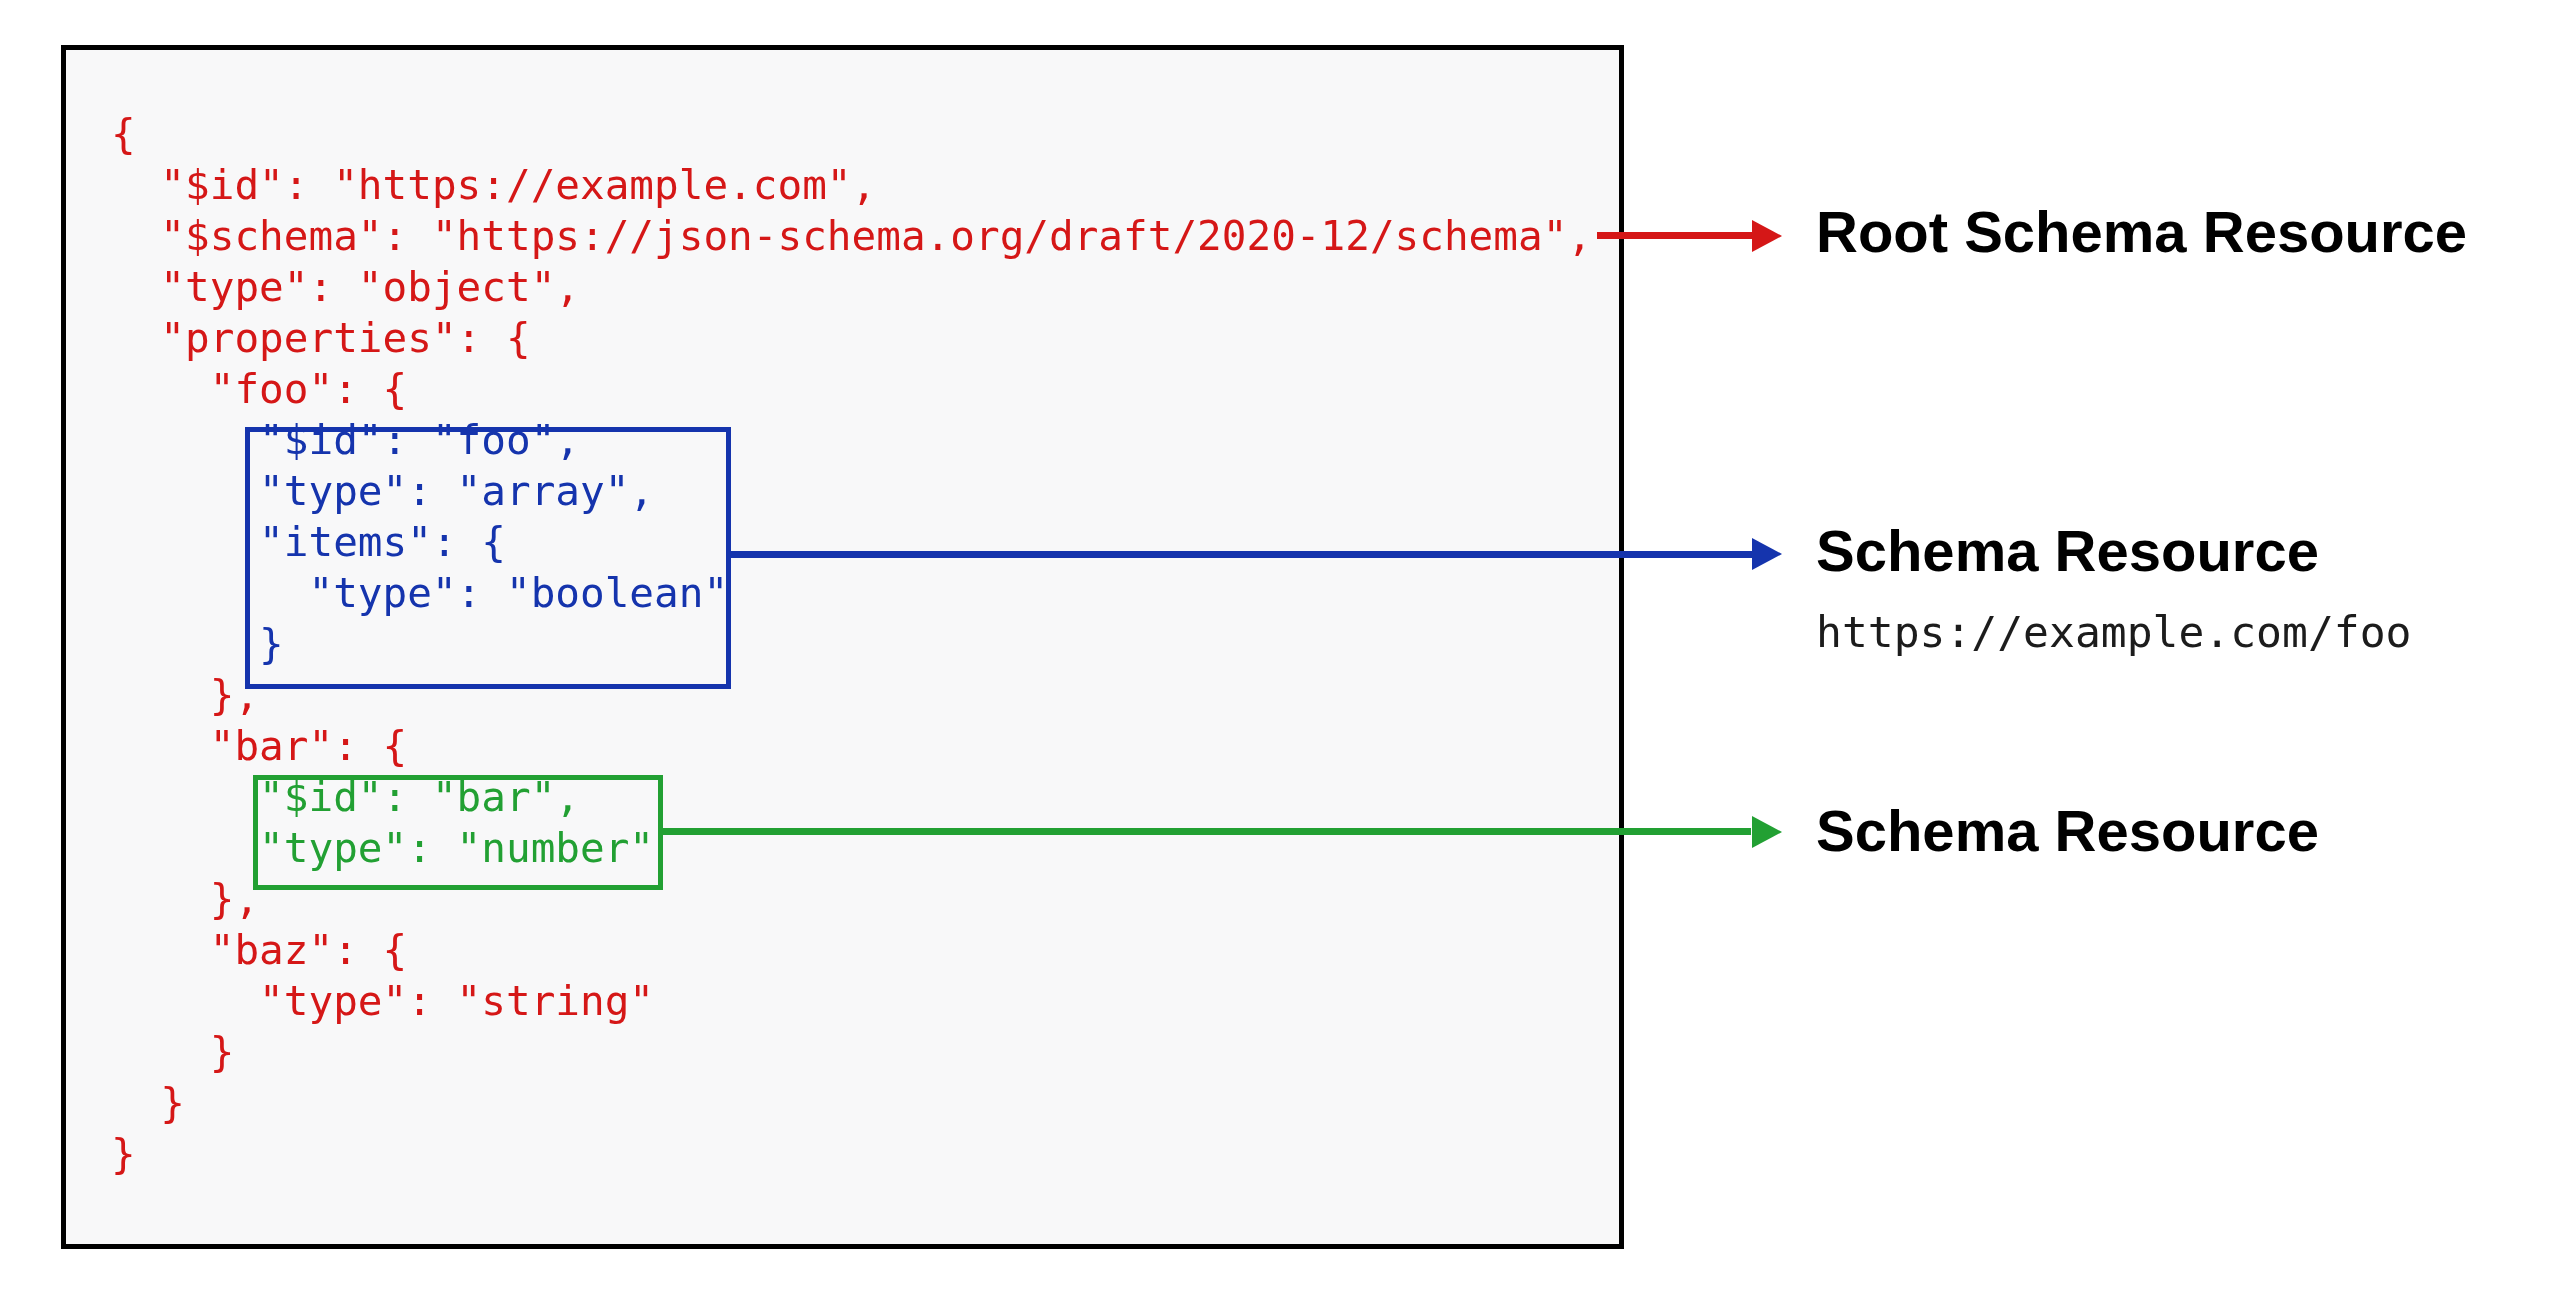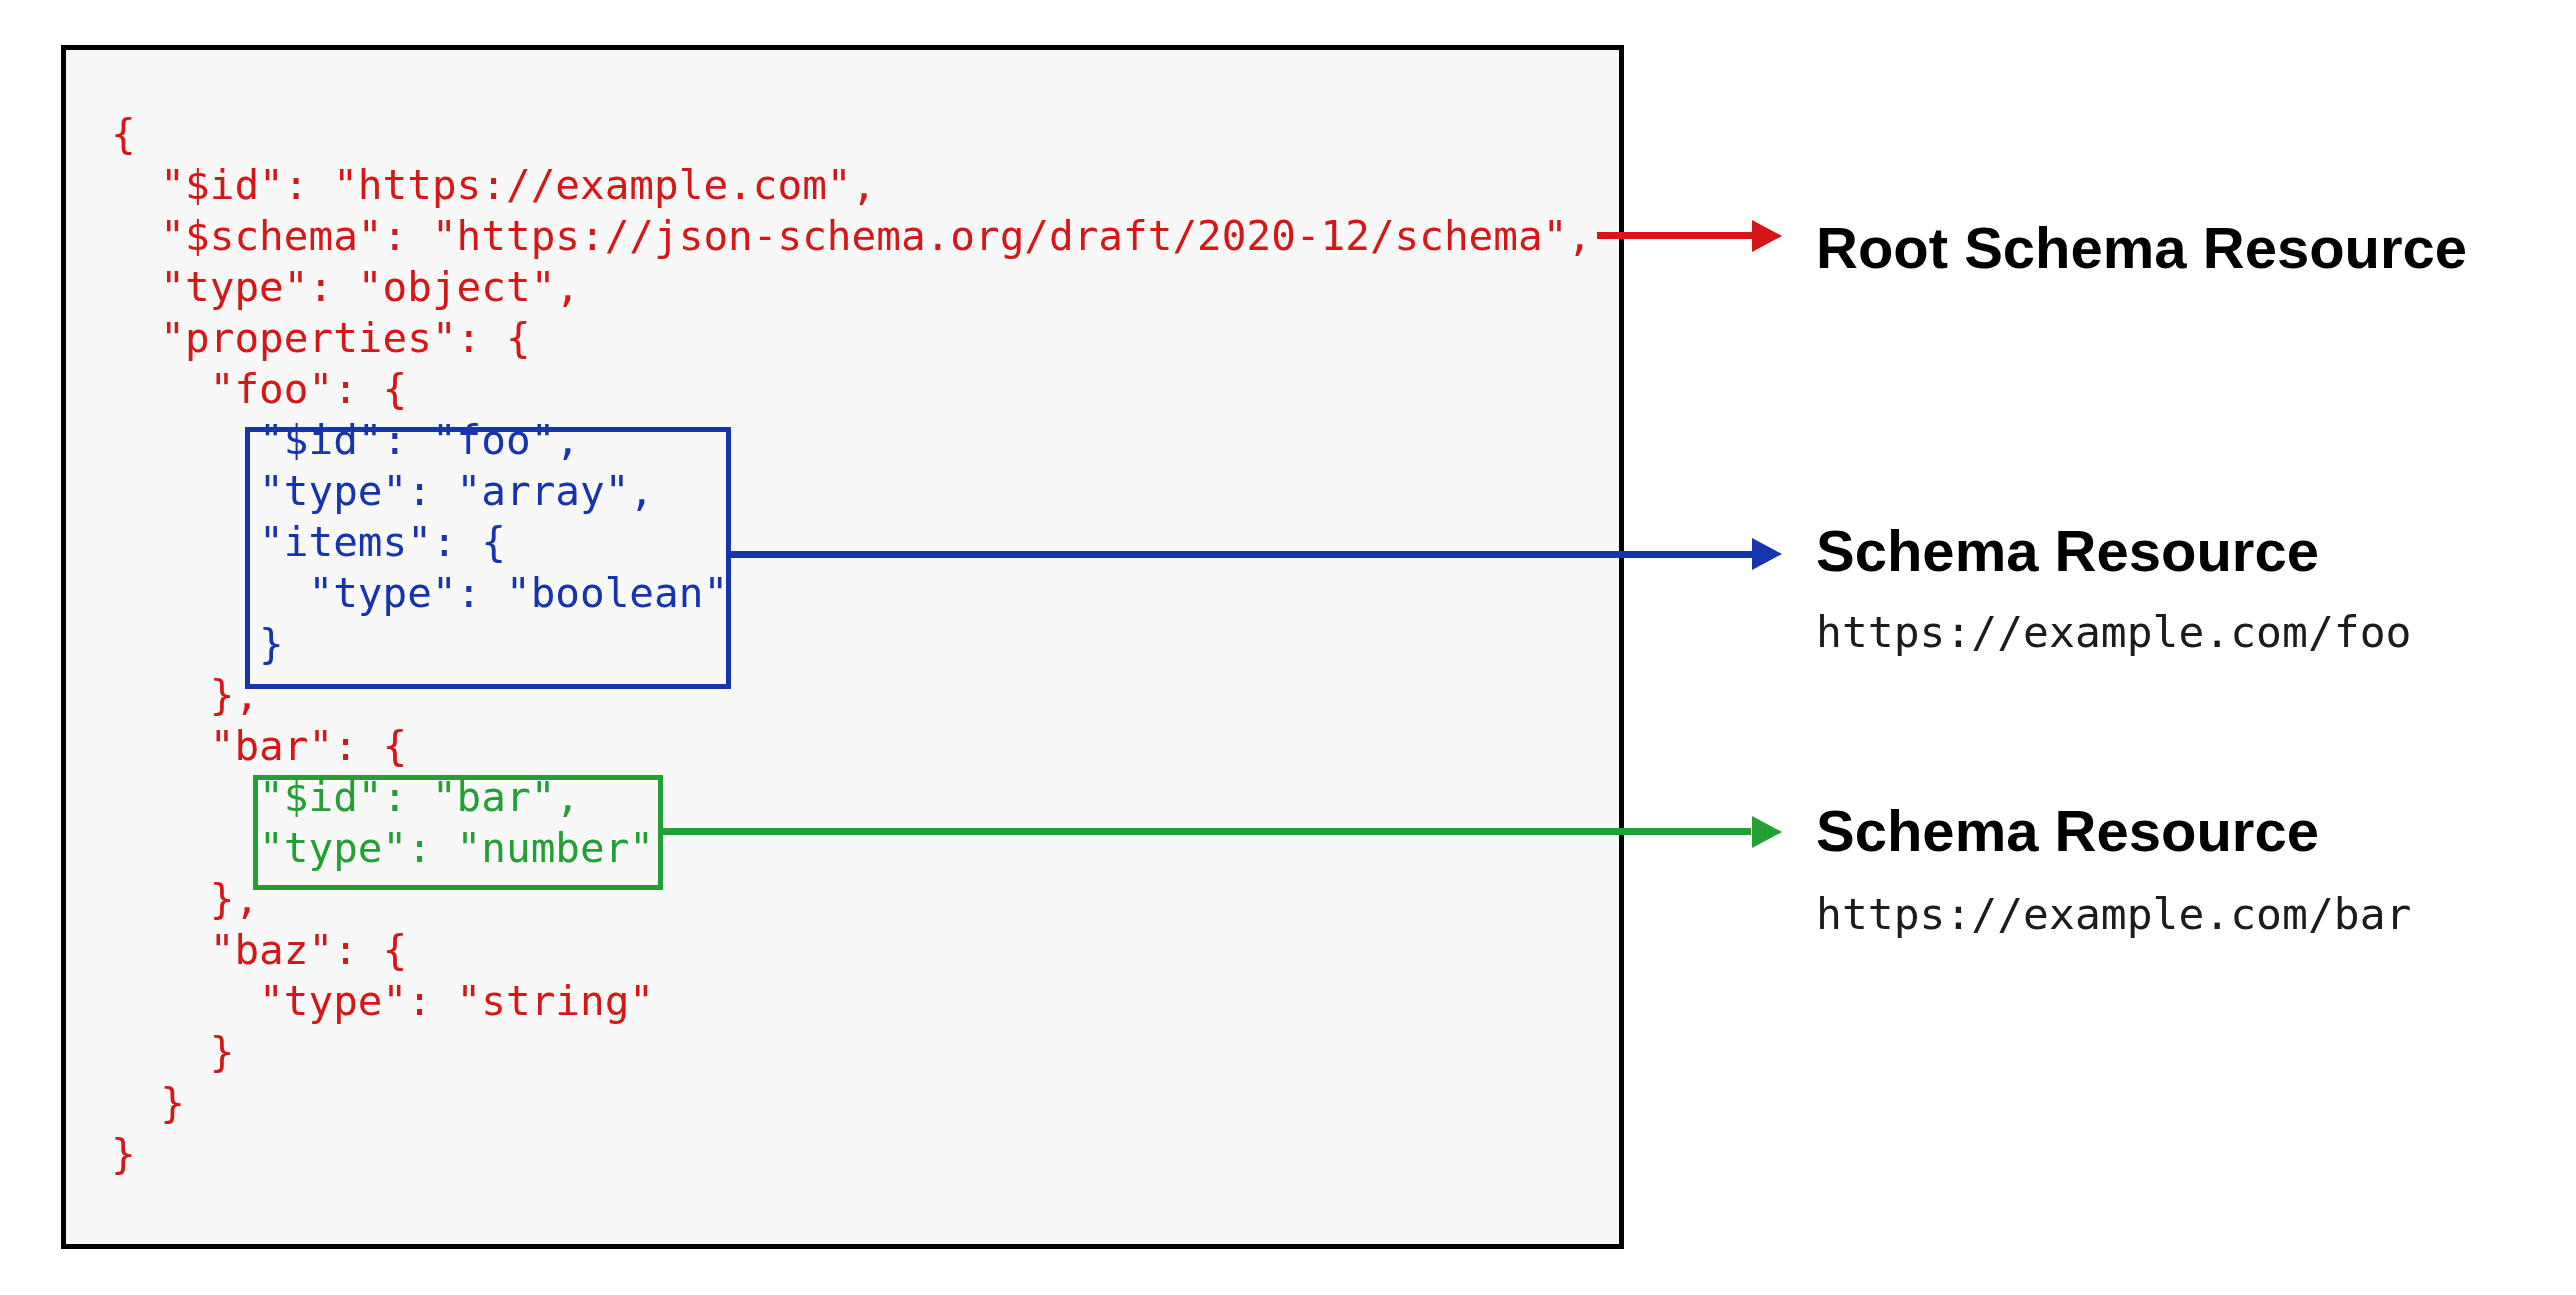--- a/index.html
+++ b/index.html
@@ -83,22 +83,21 @@
 
   <div class="arrow-line line-root" style="background: rgb(213, 23, 23);"></div>
   <div class="arrow-head head-root" style="border-left-color: rgb(213, 23, 23);"></div>
 
   <div class="arrow-line line-foo" style="background: rgb(21, 52, 173);"></div>
   <div class="arrow-head head-foo" style="border-left-color: rgb(21, 52, 173);"></div>
 
   <div class="arrow-line line-bar" style="background: rgb(34, 160, 51);"></div>
   <div class="arrow-head head-bar" style="border-left-color: rgb(34, 160, 51);"></div>
 
-  <div class="ann-title title-root" style="color: rgb(0, 0, 0); margin-top: 16px;">Root Schema Resource</div>
+  <div class="ann-title title-root" style="color: rgb(0, 0, 0);">Root Schema Resource</div>
 
   <div class="ann-title title-foo" style="color: rgb(0, 0, 0);">Schema Resource</div>
   <div class="ann-url url-foo" style="color: rgb(28, 28, 28);">https://example.com/foo</div>
 
   <div class="ann-title title-bar" style="color: rgb(0, 0, 0);">Schema Resource</div>
-  <div class="ann-url url-bar" style="color: rgb(28, 28, 28);">https://example.com/bar</div>
 
 </div>
 
 
 </body></html>

